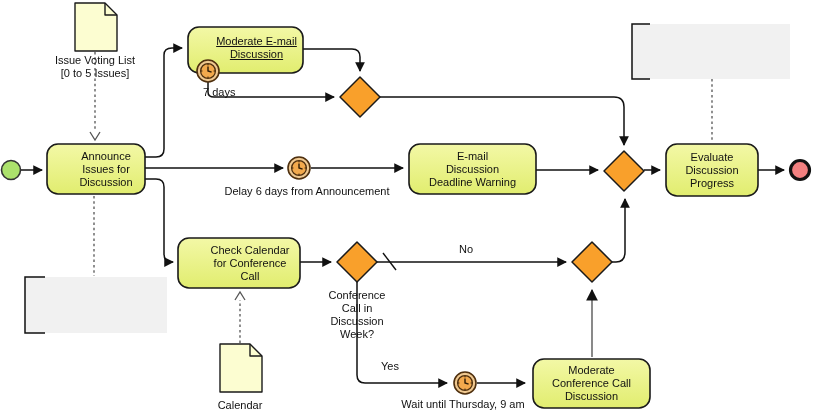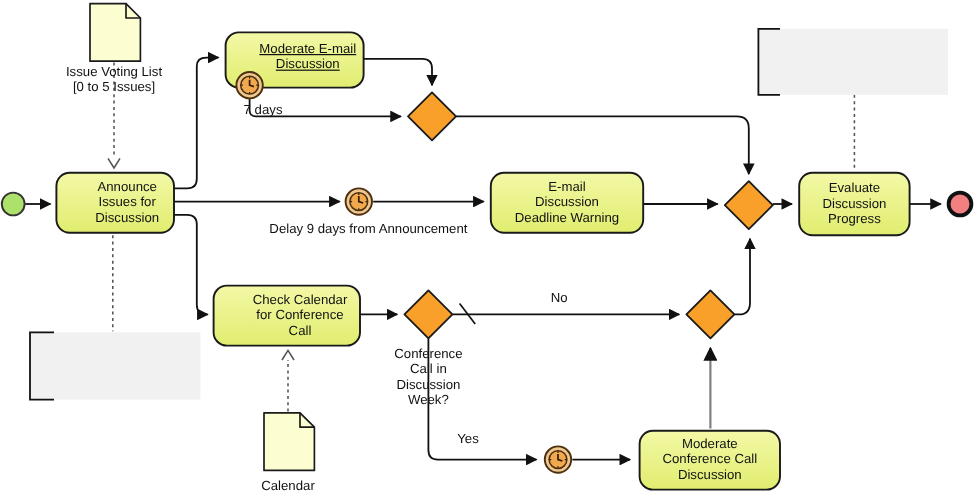--- a/index.html
+++ b/index.html
@@ -115,21 +115,22 @@
 Call</div>
 <div class="lbl tasklbl" style="left:533px;top:359px;width:117px;height:49px;">Moderate
 Conference Call
 Discussion</div>
 
 <div class="lbl center" style="left:35px;top:54px;width:120px;">Issue Voting List
 [0 to 5 Issues]</div>
 <div class="lbl center" style="left:200px;top:399px;width:80px;">Calendar</div>
 
 <div class="lbl" style="left:203px;top:86px;">7 days</div>
-<div class="lbl center" style="left:217px;top:185px;width:180px;">Delay 9 days from Announcement</div>
+<div class="lbl center" style="left:217px;top:185px;width:180px;">Delay 6 days from Announcement</div>
+<div class="lbl center" style="left:393px;top:398px;width:140px;">Wait until Thursday, 9 am</div>
 
 <div class="lbl center" style="left:324px;top:289px;width:66px;">Conference
 Call in
 Discussion
 Week?</div>
 <div class="lbl" style="left:427px;top:243px;padding-left:32px;">No</div>
 <div class="lbl" style="left:381px;top:360px;">Yes</div>
 
 
 </div>

